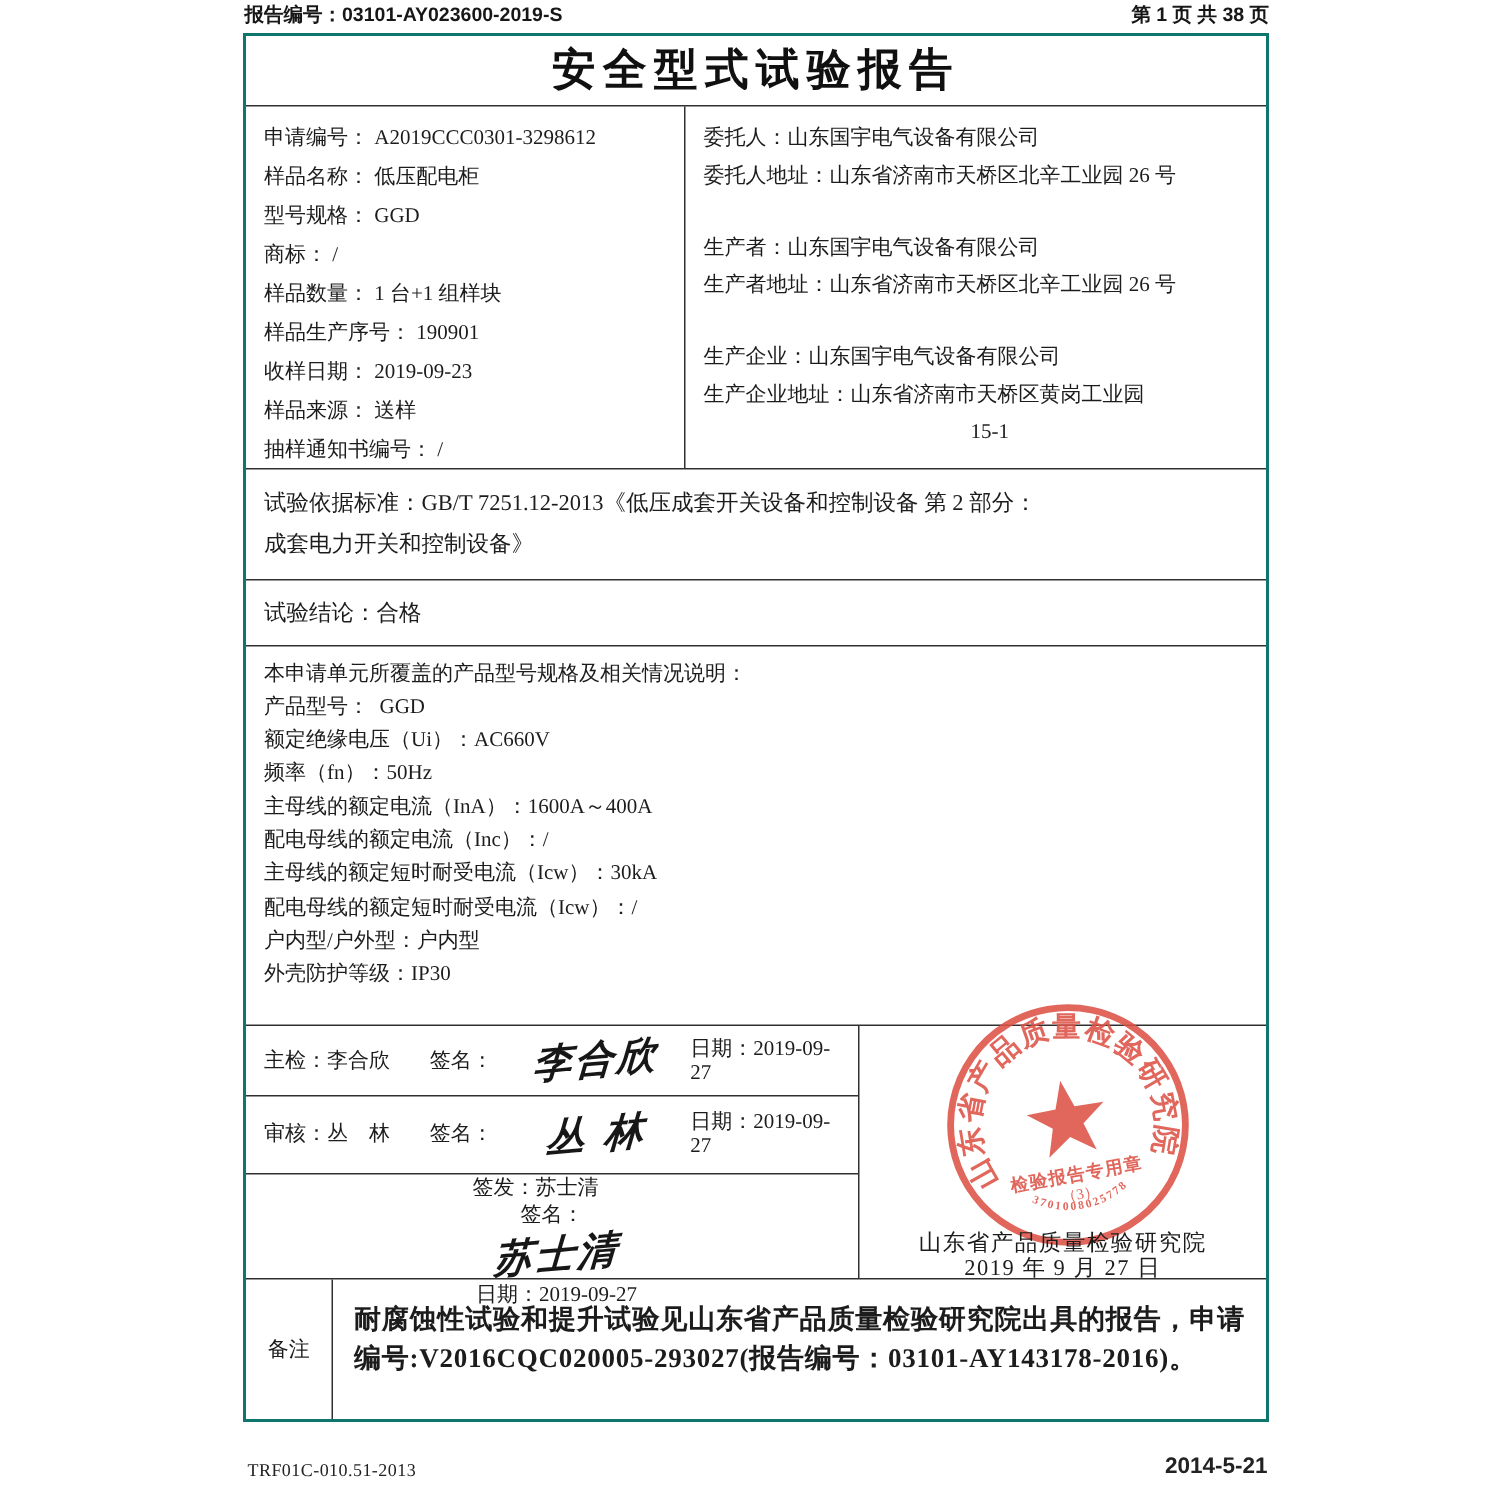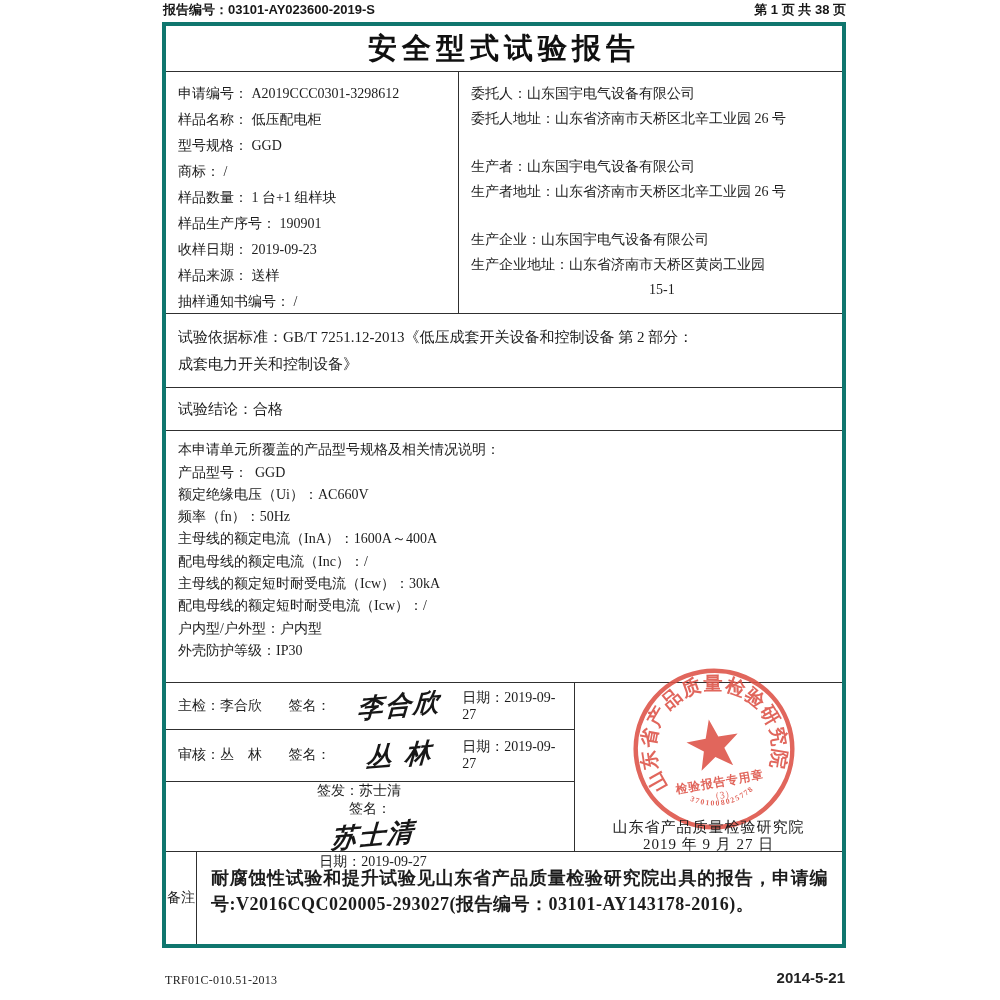--- a/index.html
+++ b/index.html
@@ -10,21 +10,21 @@
     color: #1c1c1c;
   }
   .page-header-row {
     position: absolute; left: 163px; top: 1px; width: 683px;
     display: flex; justify-content: space-between; align-items: center;
     font-family: "Liberation Sans", "DejaVu Sans", sans-serif;
     font-weight: bold; font-size: 13px; color: #171717;
   }
   .report-table {
     position: absolute; left: 162px; top: 22px; width: 684px; height: 926px;
-    border: 4px solid #0f766e; background: #fff;
+    border: 2px solid #0f766e; background: #fff;
     display: flex; flex-direction: column;
   }
   .sec { border-top: 1.5px solid #303030; position: relative; }
   .sec:first-child { border-top: none; }
   .sec-title {
     height: 46px; display: flex; align-items: center; justify-content: center;
     font-size: 29px; font-weight: bold; letter-spacing: 5px; color: #101010;
   }
   .sec-info { height: 242px; display: flex; }
   .info-left {
@@ -62,21 +62,21 @@
   .sig-date { white-space: pre-wrap; }
   .sig-right { flex: 1; position: relative; overflow: visible; }
   .stamp-svg {
     position: absolute; left: 48px; top: -25px; width: 182px; height: 182px;
     transform: rotate(-10deg); opacity: 0.88;
   }
   .org-name { position: absolute; left: 0; right: 0; top: 135px; text-align: center; font-size: 15px; letter-spacing: 1px; }
   .org-date { position: absolute; left: 0; right: 0; top: 152px; text-align: center; font-size: 15px; letter-spacing: 1px; }
   .sec-remark { height: 94px; display: flex; }
   .remark-label {
-    width: 31px; border-right: 1.5px solid #303030;
+    width: 58px; border-right: 1.5px solid #303030;
     display: flex; align-items: center; justify-content: center; font-size: 14px; text-align: right;
   }
   .remark-body { flex: 1; padding: 13px 14px 0 14px; font-size: 18px; font-weight: bold; }
   .remark-body p { line-height: 26px; text-align: justify; letter-spacing: 0.5px; }
   .page-footer-left {
     position: absolute; left: 165px; top: 973px;
     font-size: 12px; color: #222; letter-spacing: 0.3px;
   }
   .page-footer-right {
     position: absolute; right: 155px; top: 969px;

